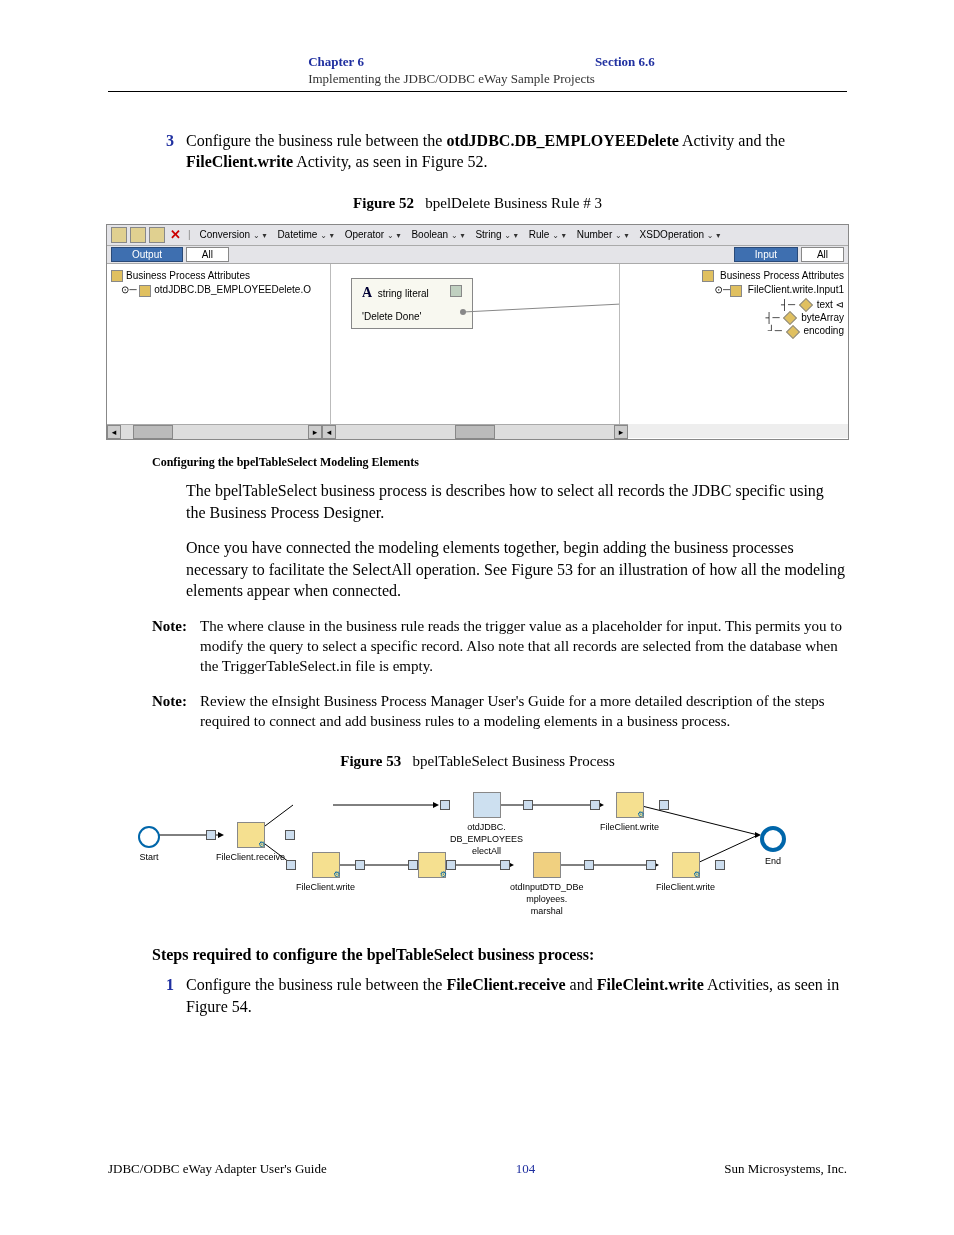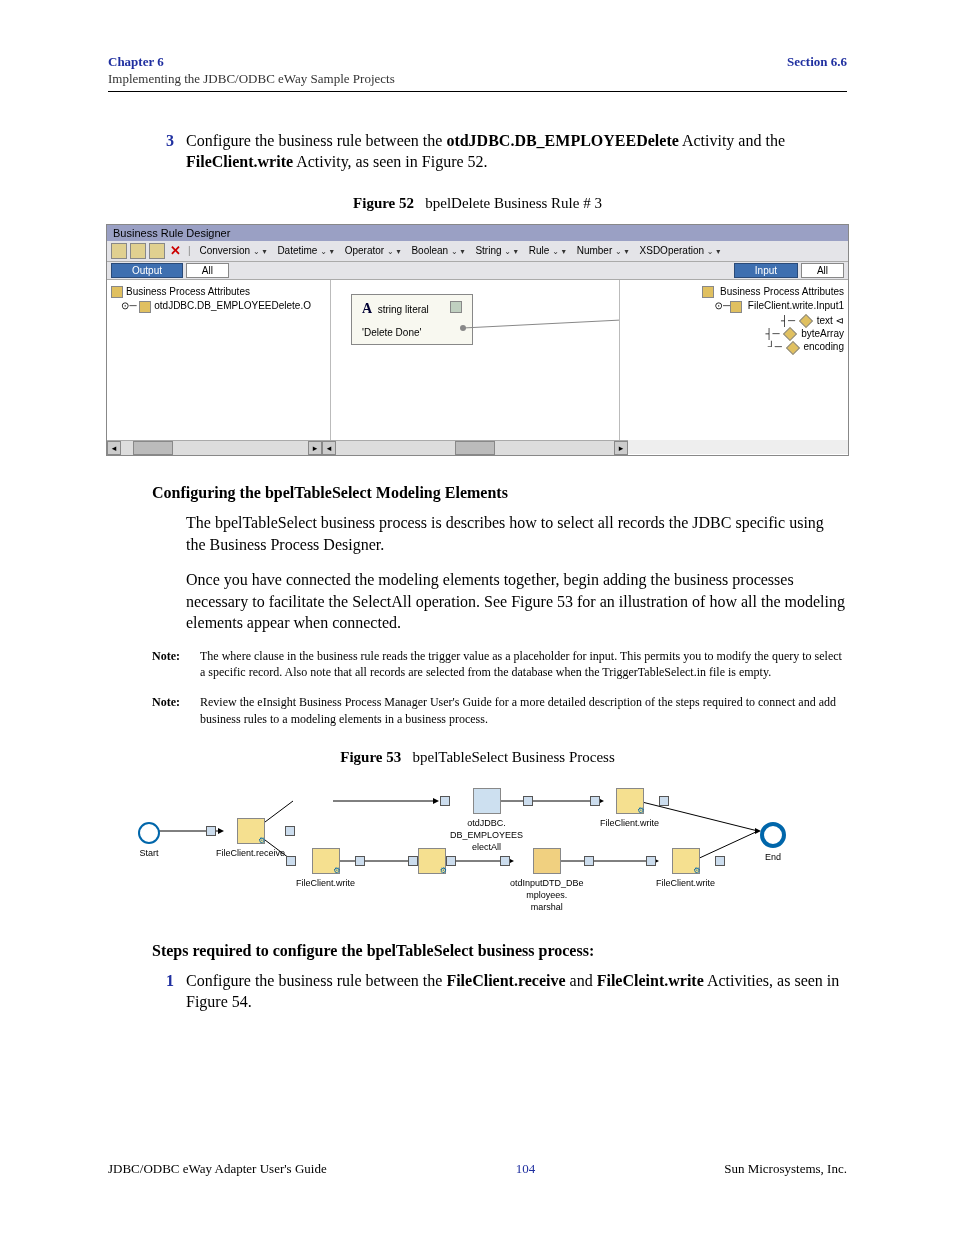--- a/index.html
+++ b/index.html
@@ -7,21 +7,21 @@
     margin: 0;
     background: #fff;
     font-family: "Palatino Linotype", "Book Antiqua", Palatino, serif;
     color: #000;
     width: 954px;
     height: 1235px;
     position: relative;
     box-sizing: border-box;
     padding: 54px 107px 40px 108px;
   }
-  .header { display: flex; justify-content: space-between; font-size: 13px; line-height: 1.3; }
+  .header { display: flex; justify-content: center; font-size: 13px; line-height: 1.3; margin-left: 8px; }
   .header .left { text-align: left; }
   .header .right { text-align: right; }
   .hdr-chapter { color: #2030a0; font-weight: bold; }
   .hdr-section { color: #2030a0; font-weight: bold; }
   .hdr-sub { color: #333; }
   .rule { border: none; border-top: 1px solid #000; margin: 3px 0 0 0; }
   .step-block { margin: 38px 0 0 78px; font-size: 16px; line-height: 1.35; }
   .step-num { color: #2030a0; font-weight: bold; display: inline-block; width: 16px; margin-left: -20px; }
   .bold { font-weight: bold; }
   .fig-caption { text-align: center; font-size: 15px; margin-top: 22px; }
@@ -51,23 +51,23 @@
   .tree-icon { display:inline-block; width:10px; height:10px; background:#e0c060; border:1px solid #888; vertical-align:middle; margin-right:3px;}
   .method-box { border: 1px solid #888; background: #f8f8f0; padding: 6px 10px; position: absolute; left: 20px; top: 14px; width: 100px;}
   .method-box .a-icon { font-weight: bold; font-family: serif; font-size: 14px; color: #003; }
   .method-box .close-sq { float: right; width:10px; height:10px; background:#c0d0c0; border:1px solid #888;}
   .fig52-scroll { height: 14px; background: #ddd; border-top: 1px solid #aaa; display:flex;}
   .scroll-arrow { width: 14px; height: 14px; background: #ccc; border: 1px solid #888; box-sizing:border-box; font-size:9px; text-align:center; line-height:12px;}
   .scroll-thumb { height: 14px; background: #bbb; border:1px solid #888; box-sizing:border-box;}
   .right-tree { text-align: right; }
   .right-tree .tree-row { direction: rtl; text-align: right; }
   .attr-diamond { display:inline-block; width:8px;height:8px; background:#e0c060; border:1px solid #888; transform:rotate(45deg); vertical-align:middle; margin:0 3px;}
-  .section-heading { font-size: 16px; font-weight: bold; margin: 28px 0 10px 44px; }
+  .section-heading { font-size: 12px; font-weight: bold; margin: 15px 0 10px 44px; }
   .body-para { margin: 0 0 14px 78px; font-size: 16px; line-height: 1.35; }
-  .note-block { display: flex; margin: 0 0 14px 44px; font-size: 12px; line-height: 1.35; }
+  .note-block { display: flex; margin: 0 0 14px 44px; font-size: 15px; line-height: 1.35; }
   .note-label { font-weight: bold; width: 48px; flex-shrink: 0; }
   .note-text { }
   .figure53 { margin: 10px 30px 16px 30px; height: 150px; position: relative; font-family: Arial, sans-serif; font-size: 9px; color:#000;}
   .activity-box { position:absolute; text-align:center; }
   .activity-icon { width:26px; height:24px; background:#f5e090; border:1px solid #888; display:inline-block; position:relative;}
   .activity-icon.start-end { border-radius:50%; width:18px;height:18px; background:#fff; border:2px solid #0066aa;}
   .activity-icon.small-gear::after{content:"⚙";position:absolute;right:-2px;bottom:-2px;font-size:8px;color:#06a;}
   .activity-label { display:block; margin-top:2px; white-space:nowrap;}
   .link-icon{display:inline-block;width:8px;height:8px;border:1px solid #555;background:#cde;position:absolute;}
   .steps-intro { font-weight: bold; margin: 8px 0 10px 44px; font-size: 16px; }
@@ -93,21 +93,20 @@
   <span>
     <span>Configure the business rule between the </span><span class="bold">otdJDBC.DB_EMPLOYEEDelete</span><span> Activity and the </span><span class="bold">FileClient.write</span><span> Activity, as seen in Figure 52.</span>
   </span>
 </div>
 
 <div class="fig-caption">
   <span class="fig-label">Figure 52</span>&nbsp;&nbsp;&nbsp;<span>bpelDelete Business Rule # 3</span>
 </div>
 
 <div class="figure52">
-  <div class="fig52-title">Business Rule Designer</div>
   <div class="fig52-toolbar">
     <span class="tb-icon"></span>
     <span class="tb-icon"></span>
     <span class="tb-icon"></span>
     <span class="tb-x">✕</span>
     <span class="tb-sep">|</span>
     <span class="tb-menu"><span>Conversion</span> <span class="tb-arrow">⌄</span> <span class="tb-arrow">▾</span></span>
     <span class="tb-menu"><span>Datetime</span> <span class="tb-arrow">⌄</span> <span class="tb-arrow">▾</span></span>
     <span class="tb-menu"><span>Operator</span> <span class="tb-arrow">⌄</span> <span class="tb-arrow">▾</span></span>
     <span class="tb-menu"><span>Boolean</span> <span class="tb-arrow">⌄</span> <span class="tb-arrow">▾</span></span>

